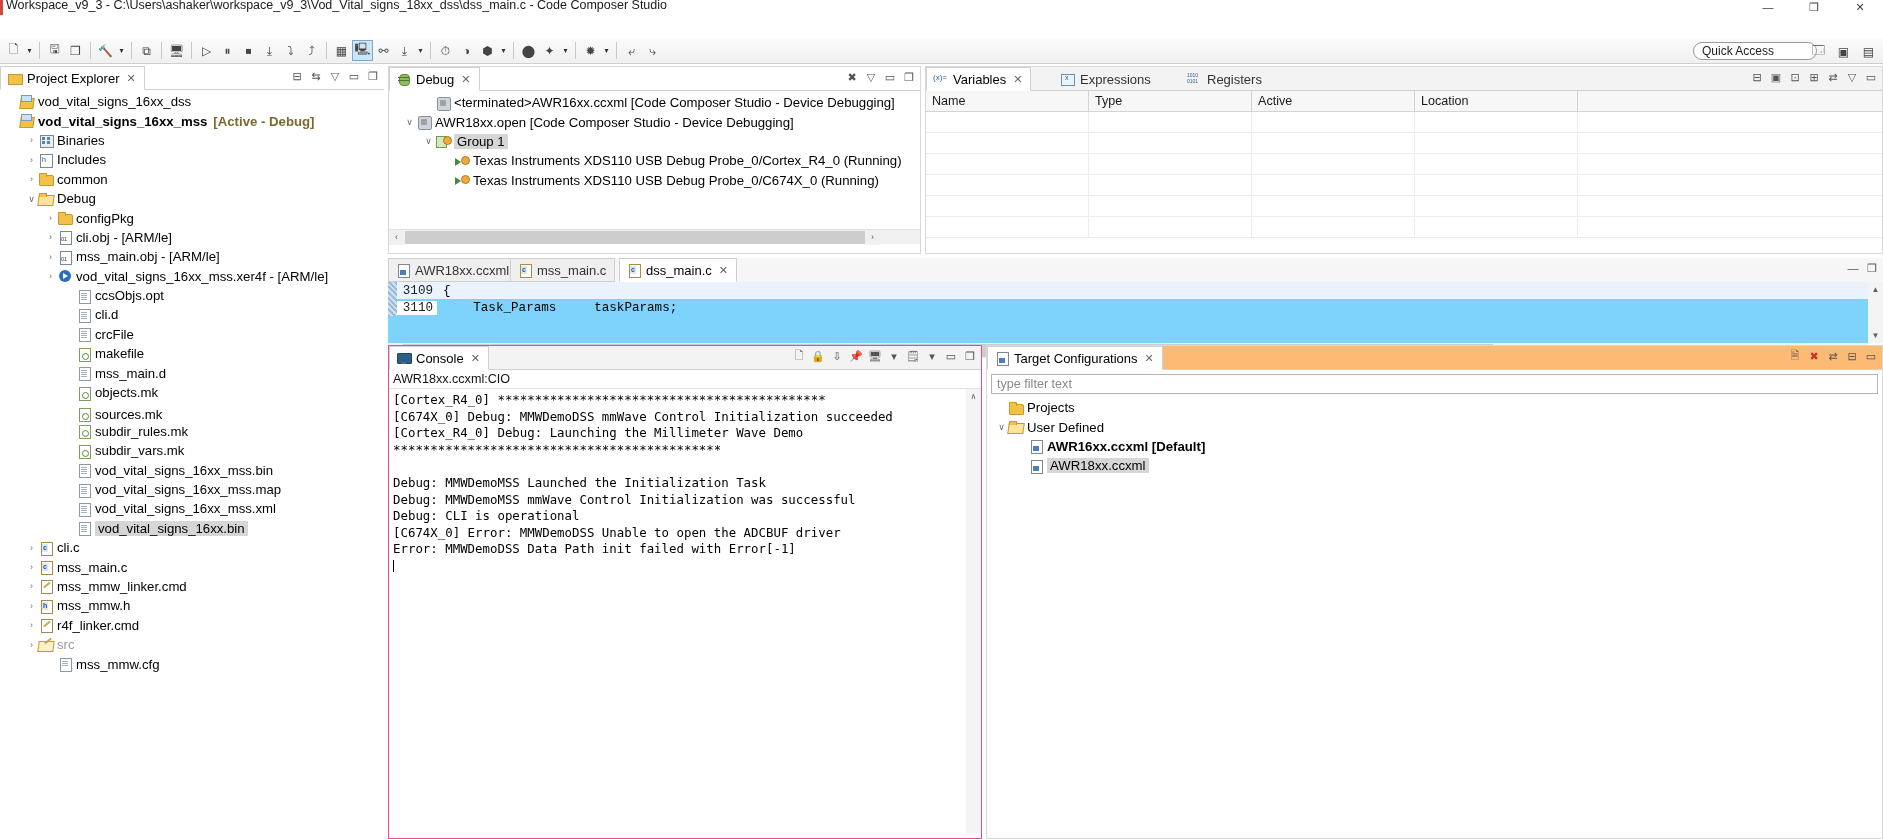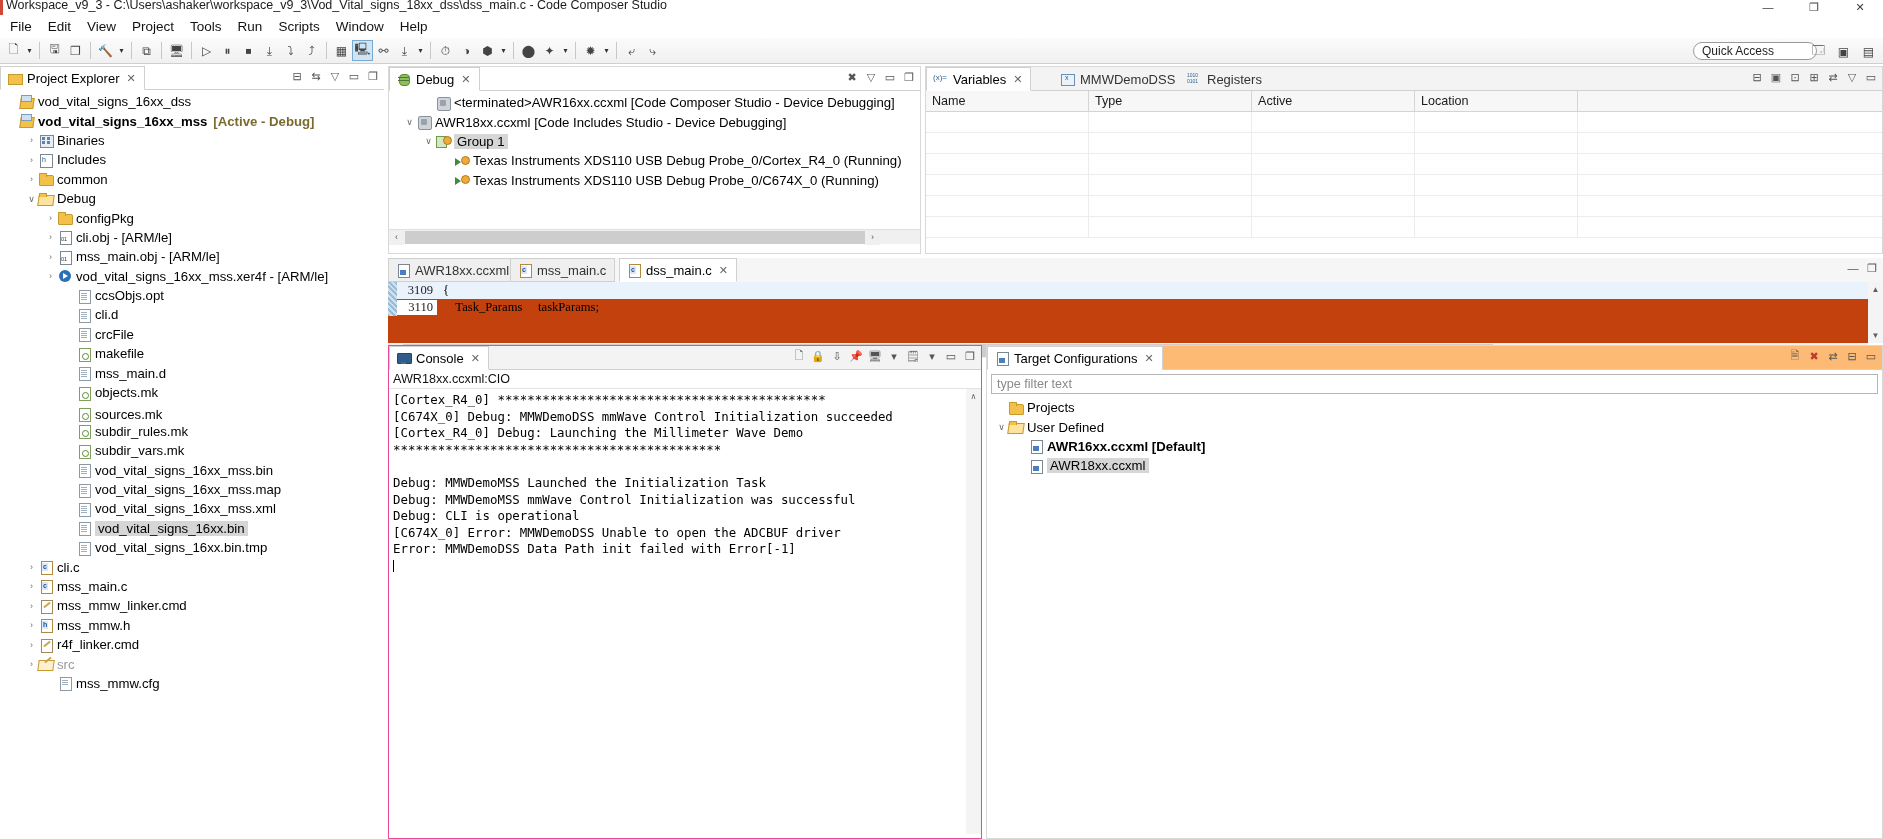--- a/index.html
+++ b/index.html
@@ -271,21 +271,21 @@
   .tbl-head { display: flex; height: 21px; background: #f7f7f7; border-bottom: 1px solid #d4d4d4; }
   .tbl-col {
     border-right: 1px solid #d4d4d4; padding: 3px 6px; font-size: 12.6px; color: #1a1a1a;
     overflow: hidden; white-space: nowrap;
   }
   .tbl-rows { background: #fff; }
   .tbl-row { display: flex; height: 21px; border-bottom: 1px solid #ececec; }
   .tbl-cell { border-right: 1px solid #ececec; }
 
   
-  .code-area { background: #c2410c; font-family: Liberation Serif, serif; font-size: 12.6px; }
+  .code-area { background: #7dd3fc; font-family: Liberation Mono, monospace; font-size: 12.6px; }
   .code-line { display: flex; height: 17px; align-items: center; }
   .ln {
     width: 40px; text-align: right; padding-right: 4px; color: #222;
     background: #fff; flex: 0 0 40px;
   }
   .ln-marker { width: 9px; flex: 0 0 9px; height: 17px; background: repeating-linear-gradient(45deg,#9bbcd6 0 2px,#cfe0ee 2px 4px); }
   .code-txt { padding-left: 6px; white-space: pre; }
   .code-line.hl { background: #eaf3fb; }
   .code-line.hl .ln { background: #eaf3fb; }
 
@@ -318,31 +318,20 @@
   <div class="titlebar">
     <div class="tb-accent"></div>
     <div class="tb-text">Workspace_v9_3 - C:\Users\ashaker\workspace_v9_3\Vod_Vital_signs_18xx_dss\dss_main.c - Code Composer Studio</div>
     <div class="win-btns">
       <div class="win-btn">—</div>
       <div class="win-btn">❐</div>
       <div class="win-btn">✕</div>
     </div>
   </div>
 
-  <div class="menubar" id="menubar">
-      <div class="menu-item">File</div>
-      <div class="menu-item">Edit</div>
-      <div class="menu-item">View</div>
-      <div class="menu-item">Project</div>
-      <div class="menu-item">Tools</div>
-      <div class="menu-item">Run</div>
-      <div class="menu-item">Scripts</div>
-      <div class="menu-item">Window</div>
-      <div class="menu-item">Help</div>
-    </div>
 
   <div class="toolbar">
     <span class="tb-ico">🗋</span>
     <span class="tb-arrow">▾</span>
     <span class="tb-sep"></span>
     <span class="tb-ico">🖫</span>
     <span class="tb-ico">❐</span>
     <span class="tb-sep"></span>
     <span class="tb-ico">🔨</span>
     <span class="tb-arrow">▾</span>
@@ -512,25 +501,20 @@
         <div class="trow" style="padding-left: 63px;">
           <span class="twist"></span>
           <span class="ic ic-file"></span>
           <span class="tlabel">vod_vital_signs_16xx_mss.xml</span>
         </div>
         <div class="trow" style="padding-left: 63px;">
           <span class="twist"></span>
           <span class="ic ic-file"></span>
           <span class="tlabel sel-bg">vod_vital_signs_16xx.bin</span>
         </div>
-        <div class="trow" style="padding-left: 63px;">
-          <span class="twist"></span>
-          <span class="ic ic-file"></span>
-          <span class="tlabel">vod_vital_signs_16xx.bin.tmp</span>
-        </div>
         <div class="trow" style="padding-left: 25px;">
           <span class="twist">›</span>
           <span class="ic ic-c"></span>
           <span class="tlabel">cli.c</span>
         </div>
         <div class="trow" style="padding-left: 25px;">
           <span class="twist">›</span>
           <span class="ic ic-c"></span>
           <span class="tlabel">mss_main.c</span>
         </div>
@@ -578,21 +562,21 @@
     </div>
     <div class="tree" id="dbg-tree" style="height:138px; overflow:hidden;">
         <div class="trow" style="padding-left: 33px;">
           <span class="twist"></span>
           <span class="ic ic-dbgnode"></span>
           <span class="tlabel">&lt;terminated&gt;AWR16xx.ccxml [Code Composer Studio - Device Debugging]</span>
         </div>
         <div class="trow" style="padding-left: 14px;">
           <span class="twist">∨</span>
           <span class="ic ic-dbgnode"></span>
-          <span class="tlabel">AWR18xx.ccxml [Code Includes Studio - Device Debugging]</span>
+          <span class="tlabel">AWR18xx.open [Code Composer Studio - Device Debugging]</span>
         </div>
         <div class="trow" style="padding-left: 33px;">
           <span class="twist">∨</span>
           <span class="ic ic-group"></span>
           <span class="tlabel sel-bg">Group 1</span>
         </div>
         <div class="trow" style="padding-left: 52px;">
           <span class="twist"></span>
           <span class="ic ic-thread"></span>
           <span class="tlabel">Texas Instruments XDS110 USB Debug Probe_0/Cortex_R4_0 (Running)</span>
@@ -612,21 +596,21 @@
 
   <div class="view" style="left:925px; top:66px; width:958px; height:188px; border:1px solid #d8d8d8;">
     <div class="view-tabbar" style="background:#f3f3f3;">
       <div class="view-tab" style="left:0;">
         <span class="ic ic-var"></span>
         <span>Variables</span>
         <span class="tab-x">✕</span>
       </div>
       <div class="view-tab inactive" style="left:128px; border:none; background:transparent;">
         <span class="ic ic-expr"></span>
-        <span>MMWDemoDSS</span>
+        <span>Expressions</span>
       </div>
       <div class="view-tab inactive" style="left:255px; border:none; background:transparent;">
         <span class="ic ic-reg"></span>
         <span>Registers</span>
       </div>
       <div class="view-tools">
         <span class="vt">⊟</span>
         <span class="vt">▣</span>
         <span class="vt">⊡</span>
         <span class="vt">⊞</span>

